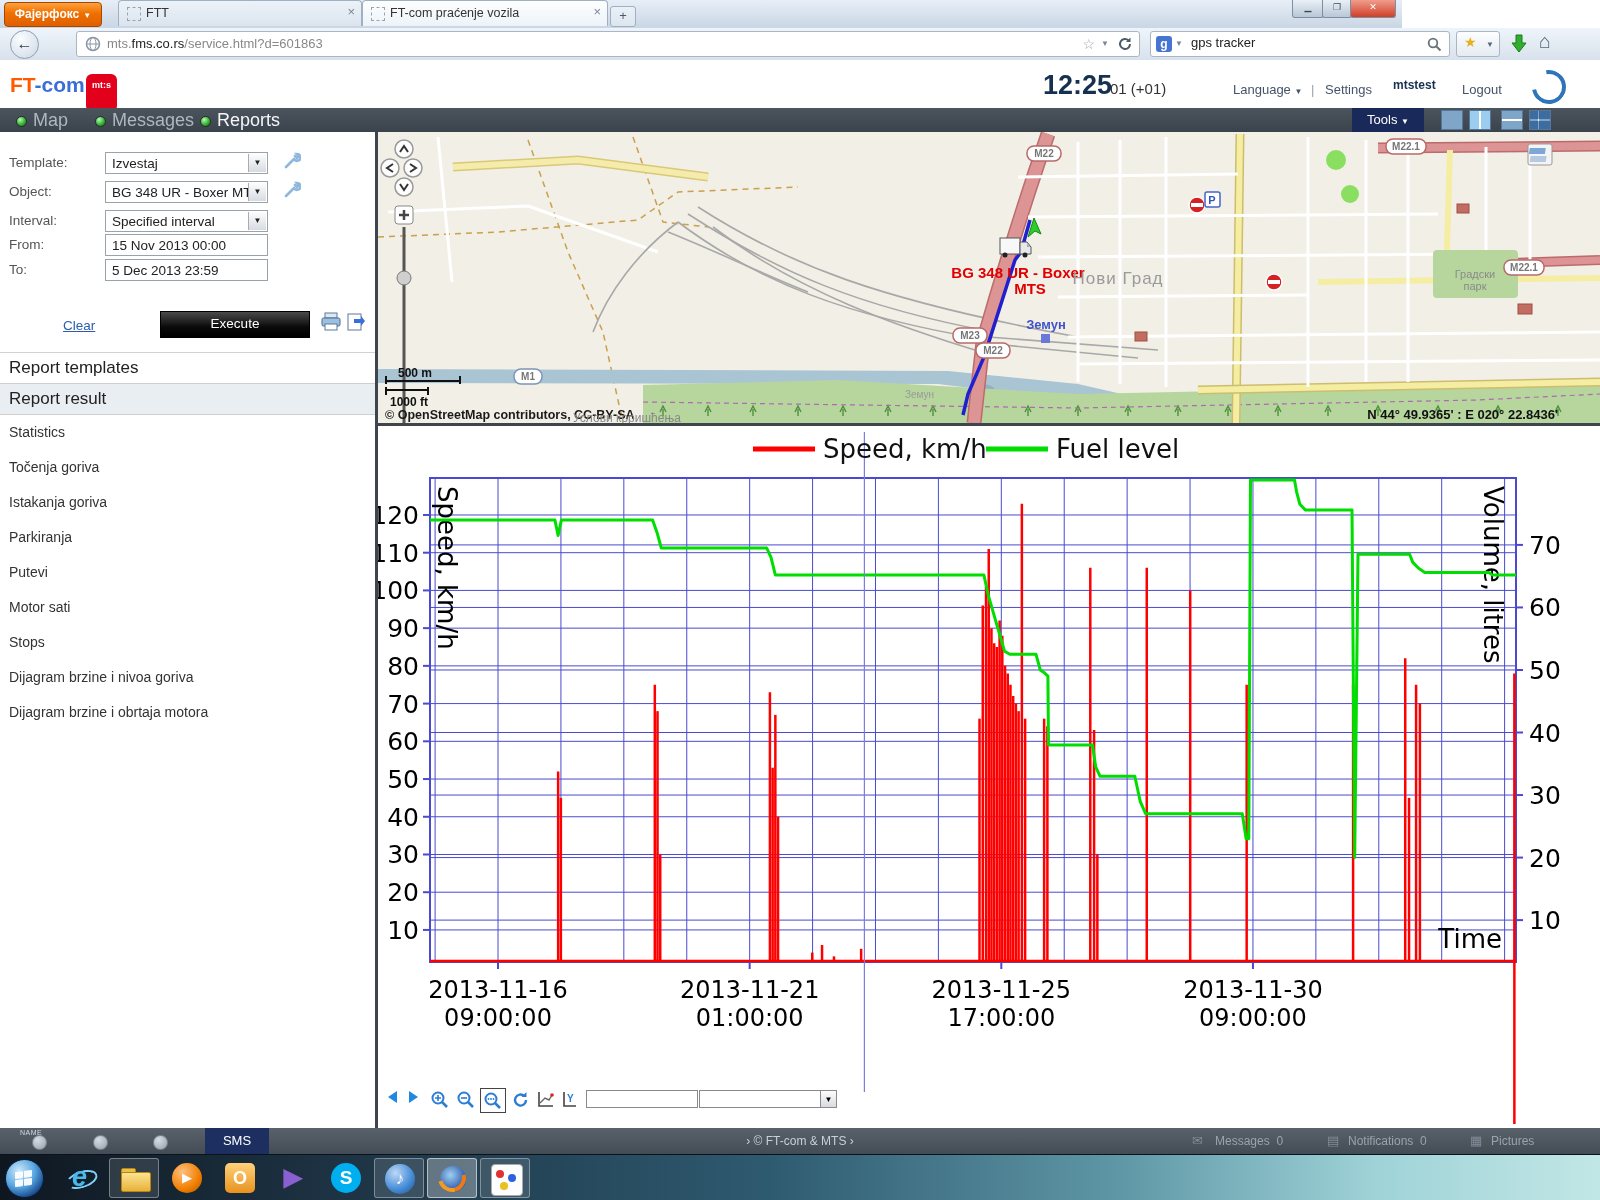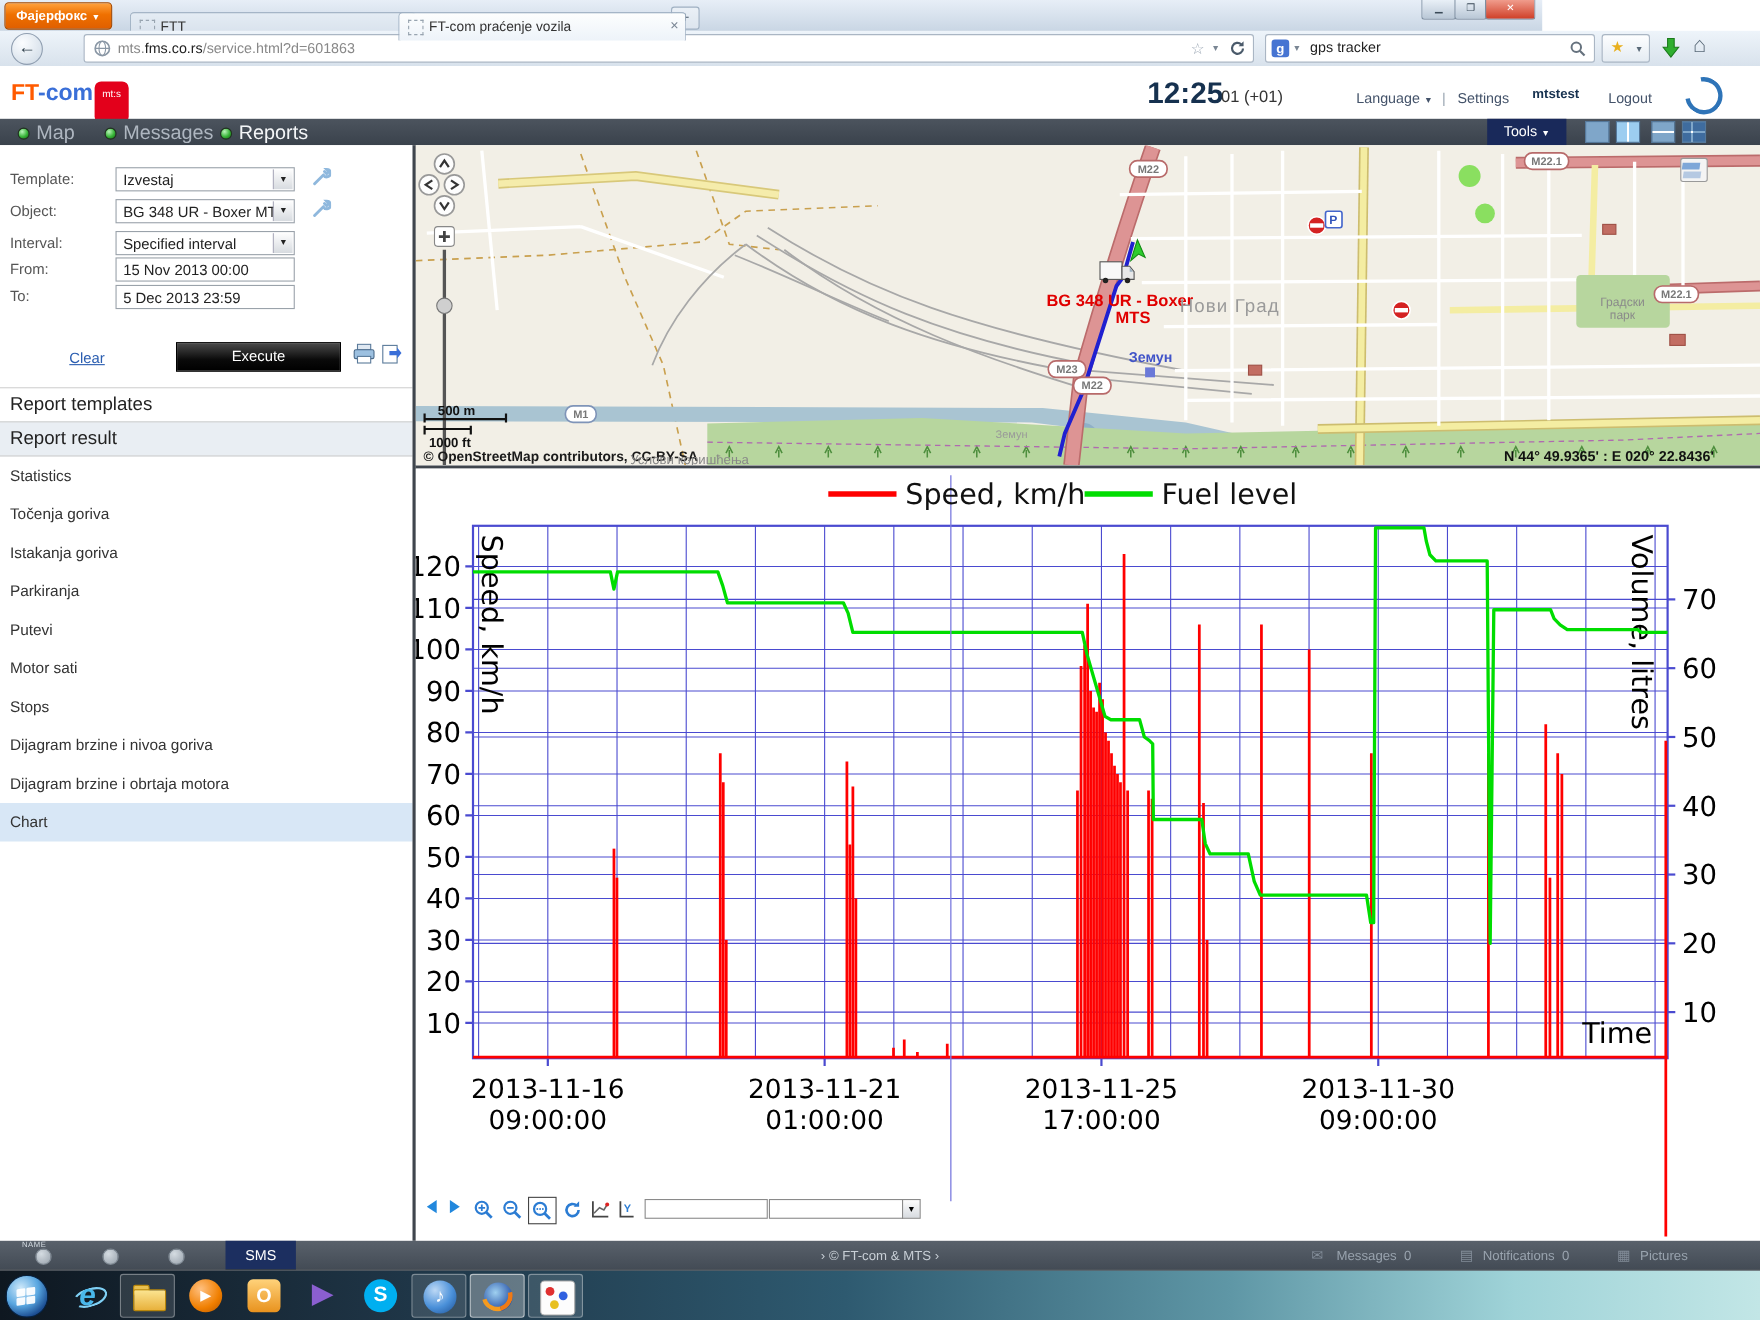--- a/index.html
+++ b/index.html
@@ -6,22 +6,22 @@
   .screen{position:relative;width:1600px;height:1200px;background:#fff;overflow:hidden;
           font-family:"Liberation Sans",sans-serif;}
 
   
   .titlebar{position:absolute;left:0;top:0;width:1402px;height:28px;
     background:linear-gradient(#e7eef7,#c9d6e4);border-bottom:1px solid #a9b8c8;}
   .ff-btn{position:absolute;left:4px;top:2px;width:96px;height:23px;border:1px solid #a34800;
     border-radius:4px;background:linear-gradient(#ffa13d,#ef7000 45%,#e05f00);
     color:#fff;font-size:12px;font-weight:bold;text-align:center;line-height:22px;cursor:default;}
   .ff-btn .car{font-size:8px;margin-left:4px;}
-  .tab{position:absolute;top:11px;height:25px;border:1px solid #9fb0c2;border-bottom:none;
-    border-radius:4px 4px 0 0;background:rgba(250,252,255,.35);font-size:12.5px;color:#333;padding-left:16px;}
+  .tab{position:absolute;top:0;height:25px;border:1px solid #9fb0c2;border-bottom:none;
+    border-radius:4px 4px 0 0;background:rgba(250,252,255,.35);font-size:12.5px;color:#333;}
   .tab.active{background:linear-gradient(#fdfefe,#edf3f9);z-index:3;}
   .tab .fav{position:absolute;left:8px;top:6px;width:12px;height:12px;border:1px dashed #98a4b0;}
   .tab .ttl{position:absolute;left:27px;top:5px;right:24px;white-space:nowrap;overflow:hidden;}
   .tab .tclose{position:absolute;right:6px;top:3px;color:#7a8694;font-size:13px;}
   .newtab{position:absolute;left:610px;top:6px;width:24px;height:19px;border:1px solid #9fb0c2;
     border-radius:3px;background:rgba(255,255,255,.35);text-align:center;line-height:18px;
     font-size:13px;color:#4a5a6a;}
   .winctl{position:absolute;top:0;height:17px;border:1px solid #7e8ea0;border-top:none;
     background:linear-gradient(#e9f0f7,#b9c7d6);border-radius:0 0 3px 3px;color:#3a4a58;
     font-size:9px;text-align:center;line-height:15px;}
@@ -44,21 +44,21 @@
   .searchbar input{position:absolute;left:38px;top:2px;width:210px;border:none;outline:none;
     font:13px "Liberation Sans",sans-serif;color:#222;background:transparent;}
   .tbico{position:absolute;top:31px;font-size:17px;color:#5a6a78;}
 
   
   .appheader{position:absolute;left:0;top:60px;width:1600px;height:48px;background:#fff;}
   .brand{position:absolute;left:10px;top:13px;font-size:21px;font-weight:bold;}
   .brand .b1{color:#ff5a00;}
   .brand .b2{color:#3a6fd8;}
   .mtsbadge{position:absolute;left:86px;top:14px;width:31px;height:38px;background:#e3001b;
-    border-radius:6px;color:#fff;font-size:9px;font-weight:normal;text-align:center;line-height:23px;}
+    border-radius:6px;color:#fff;font-size:9px;font-weight:bold;text-align:center;line-height:23px;}
   .clock-big{position:absolute;left:1043px;top:10px;font-size:27px;font-weight:bold;color:#16314f;}
   .clock-small{position:absolute;left:1110px;top:20px;font-size:15px;color:#333;}
   .hlink{position:absolute;top:22px;font-size:13px;color:#44536a;}
   .huser{position:absolute;top:18px;font-size:12px;font-weight:bold;color:#16314f;}
   .spinlogo{position:absolute;left:1532px;top:10px;width:26px;height:26px;border-radius:50%;
     border:4px solid #2e74b8;border-left-color:transparent;transform:rotate(35deg);}
 
   .appnav{position:absolute;left:0;top:108px;width:1600px;height:24px;
     background:linear-gradient(#4c545e,#3a424c);}
   .navitem{position:absolute;top:0;height:24px;line-height:24px;font-size:18px;color:#aeb6c0;}
@@ -277,21 +277,20 @@
         <div class="sb-item hdr sel">Report result</div>
         <div class="sb-item">Statistics</div>
         <div class="sb-item">Točenja goriva</div>
         <div class="sb-item">Istakanja goriva</div>
         <div class="sb-item">Parkiranja</div>
         <div class="sb-item">Putevi</div>
         <div class="sb-item">Motor sati</div>
         <div class="sb-item">Stops</div>
         <div class="sb-item">Dijagram brzine i nivoa goriva</div>
         <div class="sb-item">Dijagram brzine i obrtaja motora</div>
-        <div class="sb-item sel">Chart</div>
       </div>
   </div>
 
   <div class="vsplit"></div>
   <div class="hsplit"></div>
 
   <div class="mappanel">
     <svg width="1222" height="291">
       <rect x="0" y="0" width="1222" height="291" fill="#f2efe6"></rect>
 

